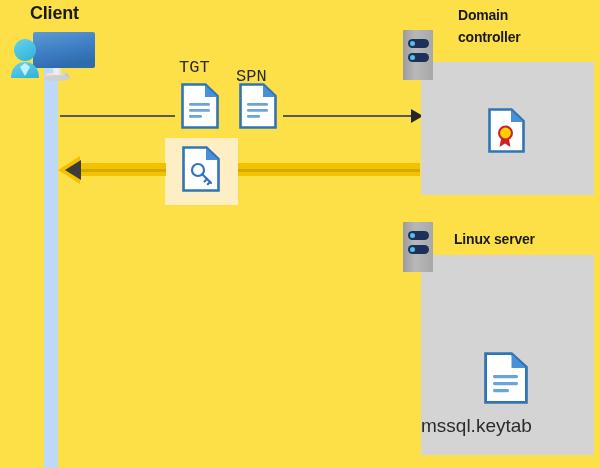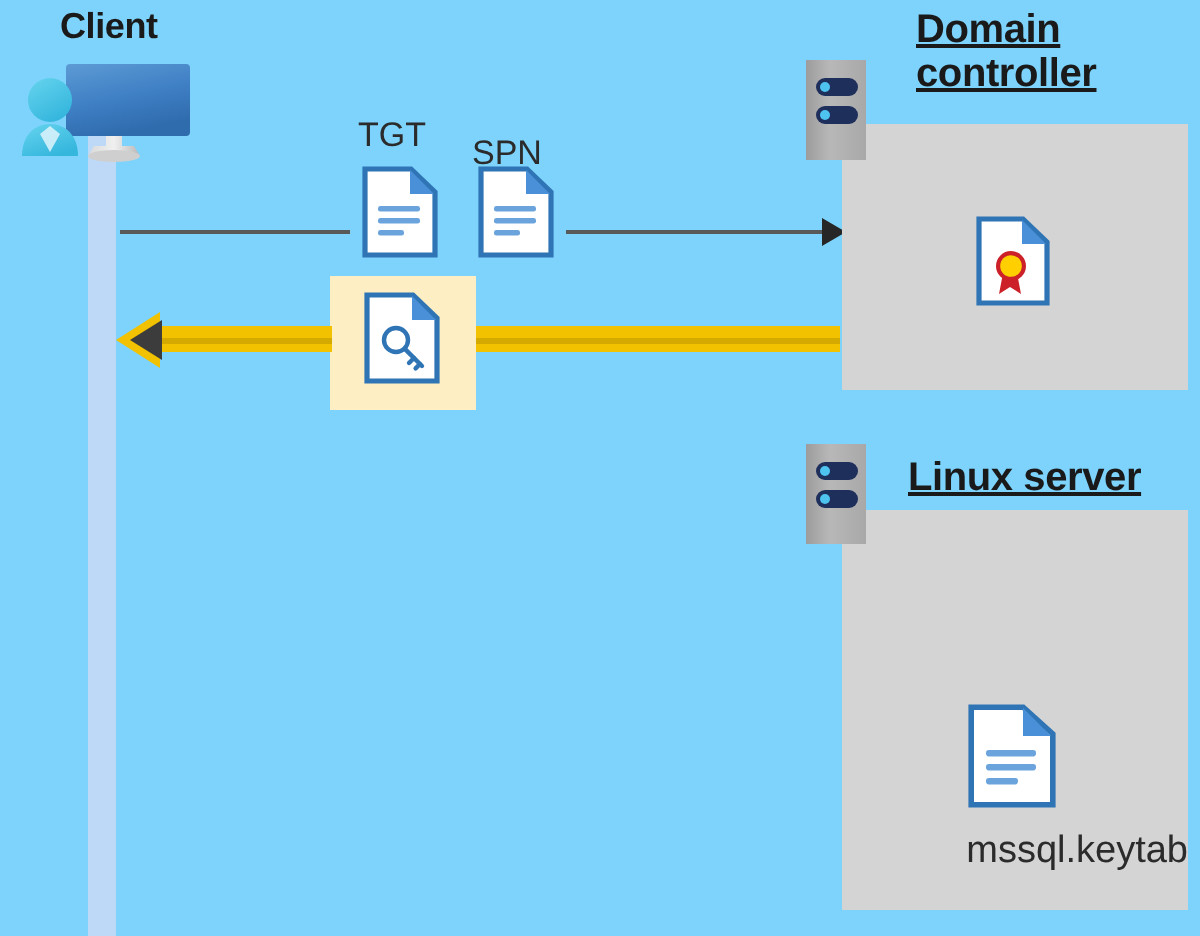--- a/index.html
+++ b/index.html
@@ -7,21 +7,21 @@
     padding: 0;
     background: #ffffff;
   }
   body {
     font-family: "Liberation Sans", sans-serif;
   }
   #canvas {
     position: relative;
     width: 600px;
     height: 468px;
-    background: #7dd3fc;
+    background: #fde047;
     overflow: hidden;
   }
   .abs { position: absolute; }
 
   
   #client-lifeline {
     left: 44px;
     top: 68px;
     width: 14px;
     height: 400px;
@@ -108,20 +108,21 @@
     width: 73px;
     height: 67px;
     background: #fdefc3;
   }
 
   
   .doc-label {
     font-size: 17px;
     color: #2b2b2b;
     white-space: nowrap;
+    font-family: Liberation Mono, monospace;
   }
   #label-tgt { left: 179px; top: 58px; }
   #label-spn { left: 236px; top: 67px; }
 
   
   #doc-tgt  { left: 181px; top: 83px; width: 38px; height: 46px; }
   #doc-spn  { left: 239px; top: 83px; width: 38px; height: 46px; }
   #doc-key  { left: 182px; top: 146px; width: 38px; height: 46px; }
   #doc-keytab { left: 484px; top: 352px; width: 44px; height: 52px; }
 
@@ -157,37 +158,36 @@
     width: 5px;
     height: 5px;
     border-radius: 50%;
     background: #4ec3f0;
   }
   .rack-bar.b1 { top: 9px; }
   .rack-bar.b2 { top: 23px; }
 
   
   .panel-title {
-    font-size: 20px;
+    font-size: 14px;
     font-weight: bold;
     color: #1a1a1a;
     letter-spacing: -0.2px;
     line-height: 22px;
     white-space: pre-line;
-    text-decoration: underline;
   }
   #dc-title    { left: 458px; top: 4px;   width: 140px; }
   #linux-title { left: 454px; top: 228px; width: 150px; }
 
   
   #keytab-name {
     left: 421px;
     top: 415px;
     width: 173px;
-    text-align: right;
+    text-align: left;
     font-size: 19px;
     color: #2b2b2b;
   }
 
   
   #doc-cert { left: 488px; top: 108px; width: 37px; height: 45px; }
   #sql-icon { left: 483px; top: 280px; width: 48px; height: 57px; }
 </style>
 </head>
 <body>

